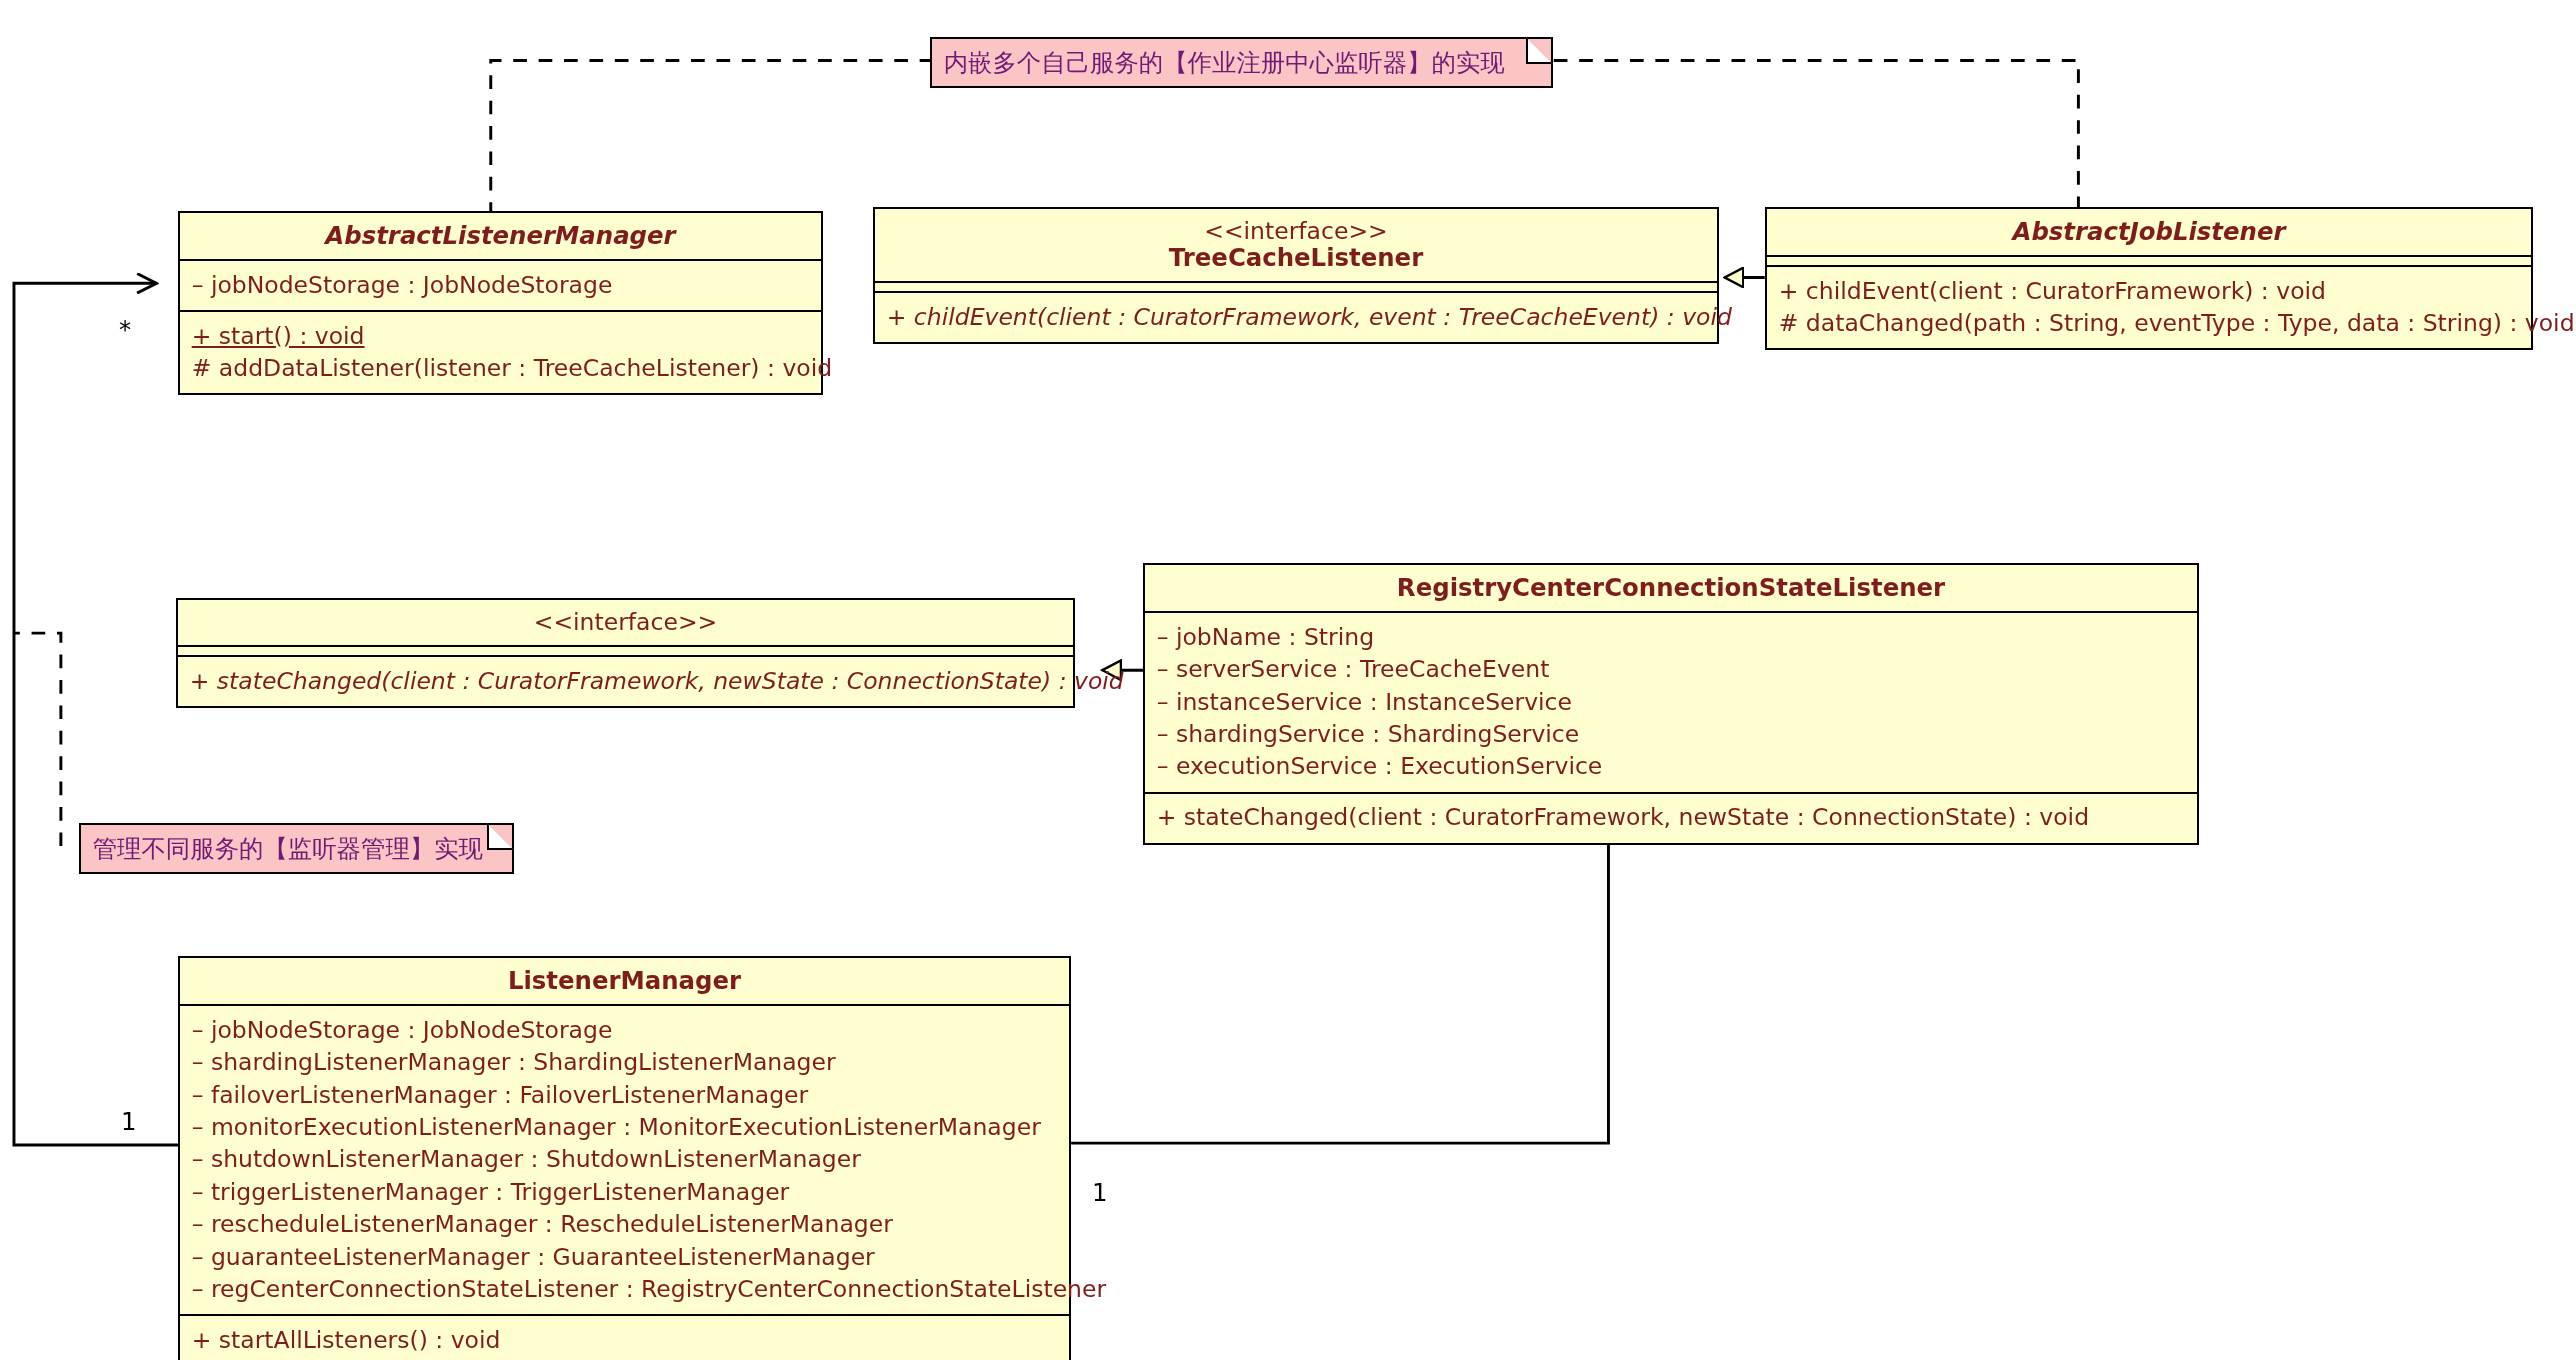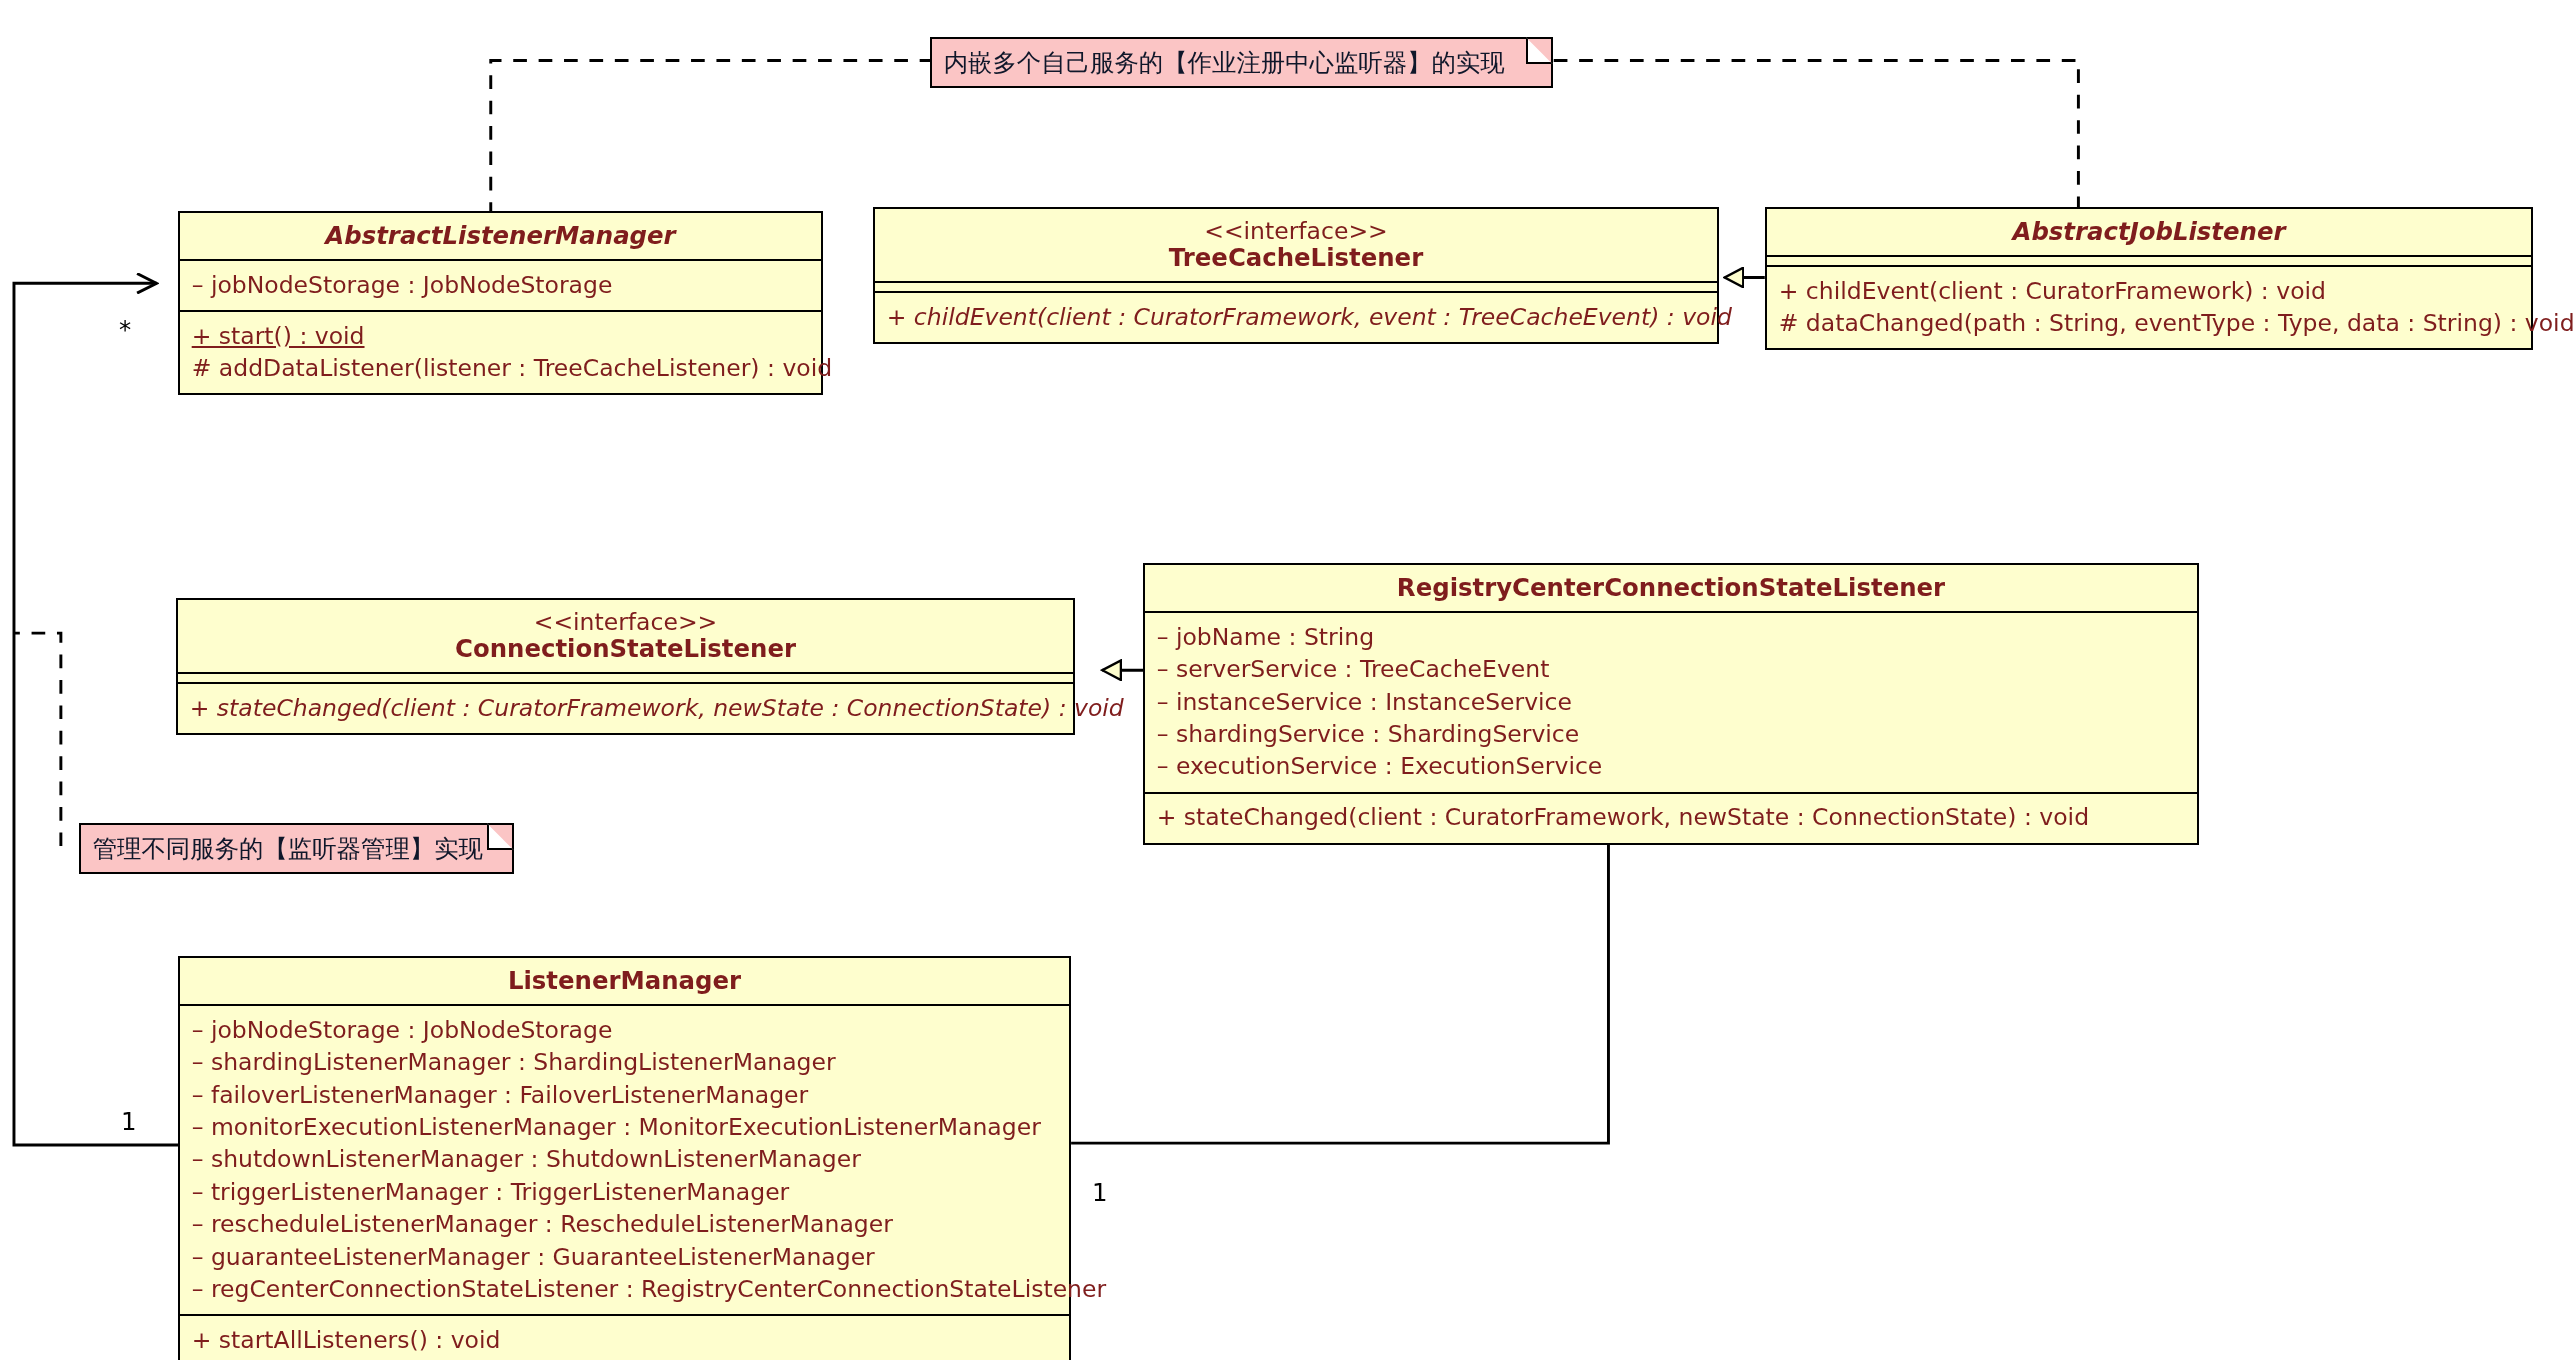--- a/index.html
+++ b/index.html
@@ -70,21 +70,21 @@
     font-size: 23.5px;
   }
   .member.italic { font-style: italic; }
   .member.underline { text-decoration: underline; }
   .note {
     position: absolute;
     background: #FBC5C5;
     border: 2px solid #000000;
     box-sizing: border-box;
     font-size: 24.4px;
-    color: #0f172a;
+    color: #701a75;
     padding: 8.8px 13.7px 8.8px 11.7px;
     white-space: nowrap;
     line-height: 1.2;
   }
   .note .fold {
     position: absolute;
     top: -2px;
     right: -2px;
     width: 25.4px;
     height: 25.4px;
@@ -196,21 +196,20 @@
     <div class="divider"></div>
     <div class="uml-section">
       <div class="member">+ childEvent(client : CuratorFramework) : void</div>
       <div class="member"># dataChanged(path : String, eventType : Type, data : String) : void</div>
     </div>
   </div>
 
   <div class="uml-box" style="left:176px; top:598px; width:899px;">
     <div class="uml-head">
       <span class="stereo">&lt;&lt;interface&gt;&gt;</span>
-      <span class="cls-name">ConnectionStateListener</span>
     </div>
     <div class="divider"></div>
     <div class="uml-section empty"></div>
     <div class="divider"></div>
     <div class="uml-section">
       <div class="member italic">+ stateChanged(client : CuratorFramework, newState : ConnectionState) : void</div>
     </div>
   </div>
 
   <div class="uml-box" style="left:1143px; top:563px; width:1056px;">

